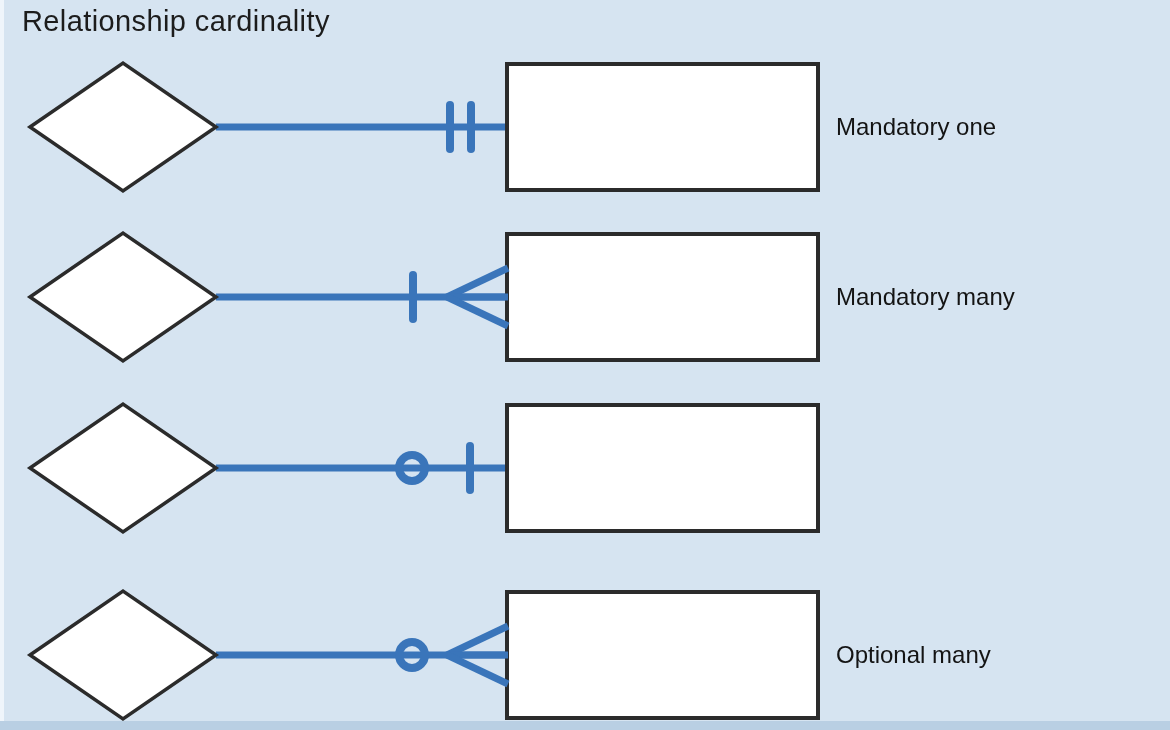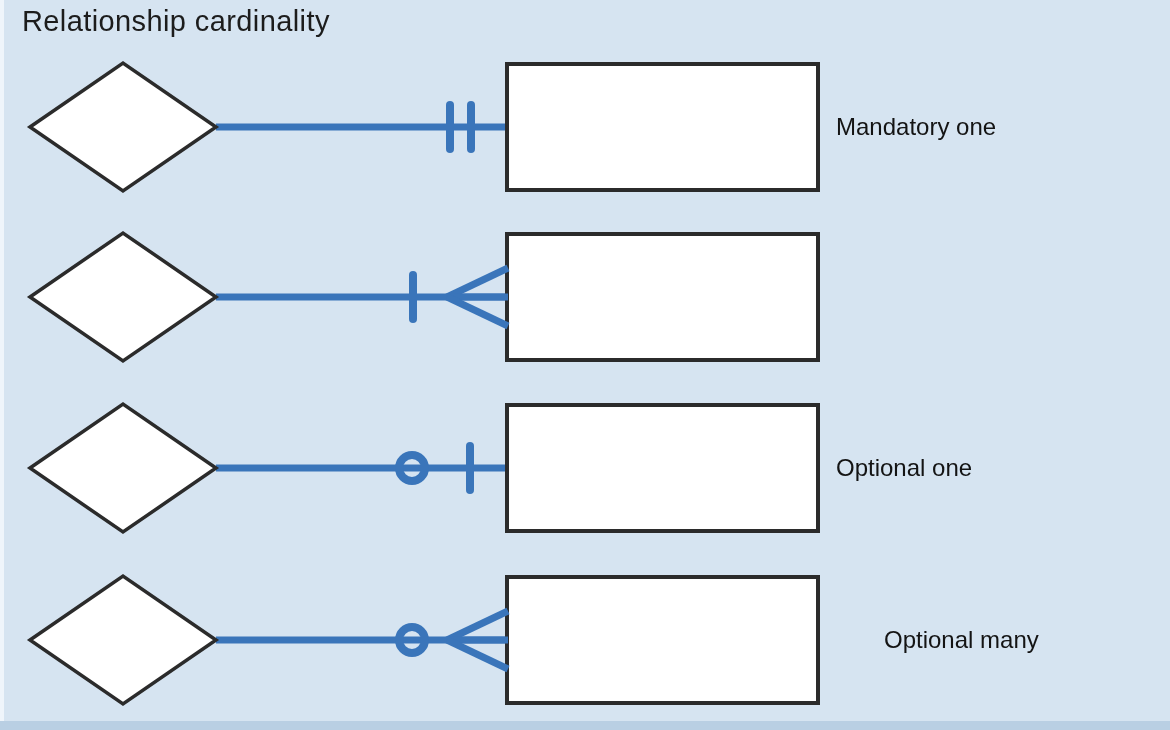--- a/index.html
+++ b/index.html
@@ -39,21 +39,21 @@
   }
   .row-label {
     font-size: 24px;
     color: #141414;
     margin-left: -14px;
     white-space: nowrap;
   }
   #row-0 { top: 52px; }
   #row-1 { top: 222px; }
   #row-2 { top: 393px; }
-  #row-3 { top: 565px; gap: 48px; }
+  #row-3 { top: 580px; }
   .edge-strip-left {
     position: absolute;
     left: 0; top: 0;
     width: 4px; height: 730px;
     background: #eff5fb;
   }
   .edge-strip-bottom {
     position: absolute;
     left: 0; bottom: 0;
     width: 1170px; height: 9px;
@@ -84,31 +84,31 @@
       <line x1="216" y1="75" x2="509" y2="75" stroke="#3a75ba" stroke-width="7"></line>
       <polygon points="30,75 123,11 216,75 123,139" fill="#ffffff" stroke="#2b2b2b" stroke-width="3.5" stroke-linejoin="miter"></polygon>
       <rect x="507" y="12" width="311" height="126" fill="#ffffff" stroke="#2b2b2b" stroke-width="4"></rect>
       <line x1="413" y1="53" x2="413" y2="97" stroke="#3a75ba" stroke-width="8" stroke-linecap="round"></line>
       <g>
         <line x1="447" y1="75" x2="508" y2="46" stroke="#3a75ba" stroke-width="7"></line>
         <line x1="447" y1="75" x2="508" y2="75" stroke="#3a75ba" stroke-width="7"></line>
         <line x1="447" y1="75" x2="508" y2="104" stroke="#3a75ba" stroke-width="7"></line>
       </g>
     </svg>
+  <span class="row-label">Mandatory many</span>
 </div>
 
 <div class="card-row" id="row-2">
   <svg viewBox="0 0 850 150">
       <line x1="216" y1="75" x2="509" y2="75" stroke="#3a75ba" stroke-width="7"></line>
       <polygon points="30,75 123,11 216,75 123,139" fill="#ffffff" stroke="#2b2b2b" stroke-width="3.5" stroke-linejoin="miter"></polygon>
       <rect x="507" y="12" width="311" height="126" fill="#ffffff" stroke="#2b2b2b" stroke-width="4"></rect>
       <circle cx="412" cy="75" r="13" fill="none" stroke="#3a75ba" stroke-width="8"></circle>
       <line x1="470" y1="53" x2="470" y2="97" stroke="#3a75ba" stroke-width="8" stroke-linecap="round"></line>
     </svg>
-  <span class="row-label">Optional one</span>
 </div>
 
 <div class="card-row" id="row-3">
   <svg viewBox="0 0 850 150">
       <line x1="216" y1="75" x2="509" y2="75" stroke="#3a75ba" stroke-width="7"></line>
       <polygon points="30,75 123,11 216,75 123,139" fill="#ffffff" stroke="#2b2b2b" stroke-width="3.5" stroke-linejoin="miter"></polygon>
       <rect x="507" y="12" width="311" height="126" fill="#ffffff" stroke="#2b2b2b" stroke-width="4"></rect>
       <circle cx="412" cy="75" r="13" fill="none" stroke="#3a75ba" stroke-width="8"></circle>
       <g>
         <line x1="447" y1="75" x2="508" y2="46" stroke="#3a75ba" stroke-width="7"></line>

